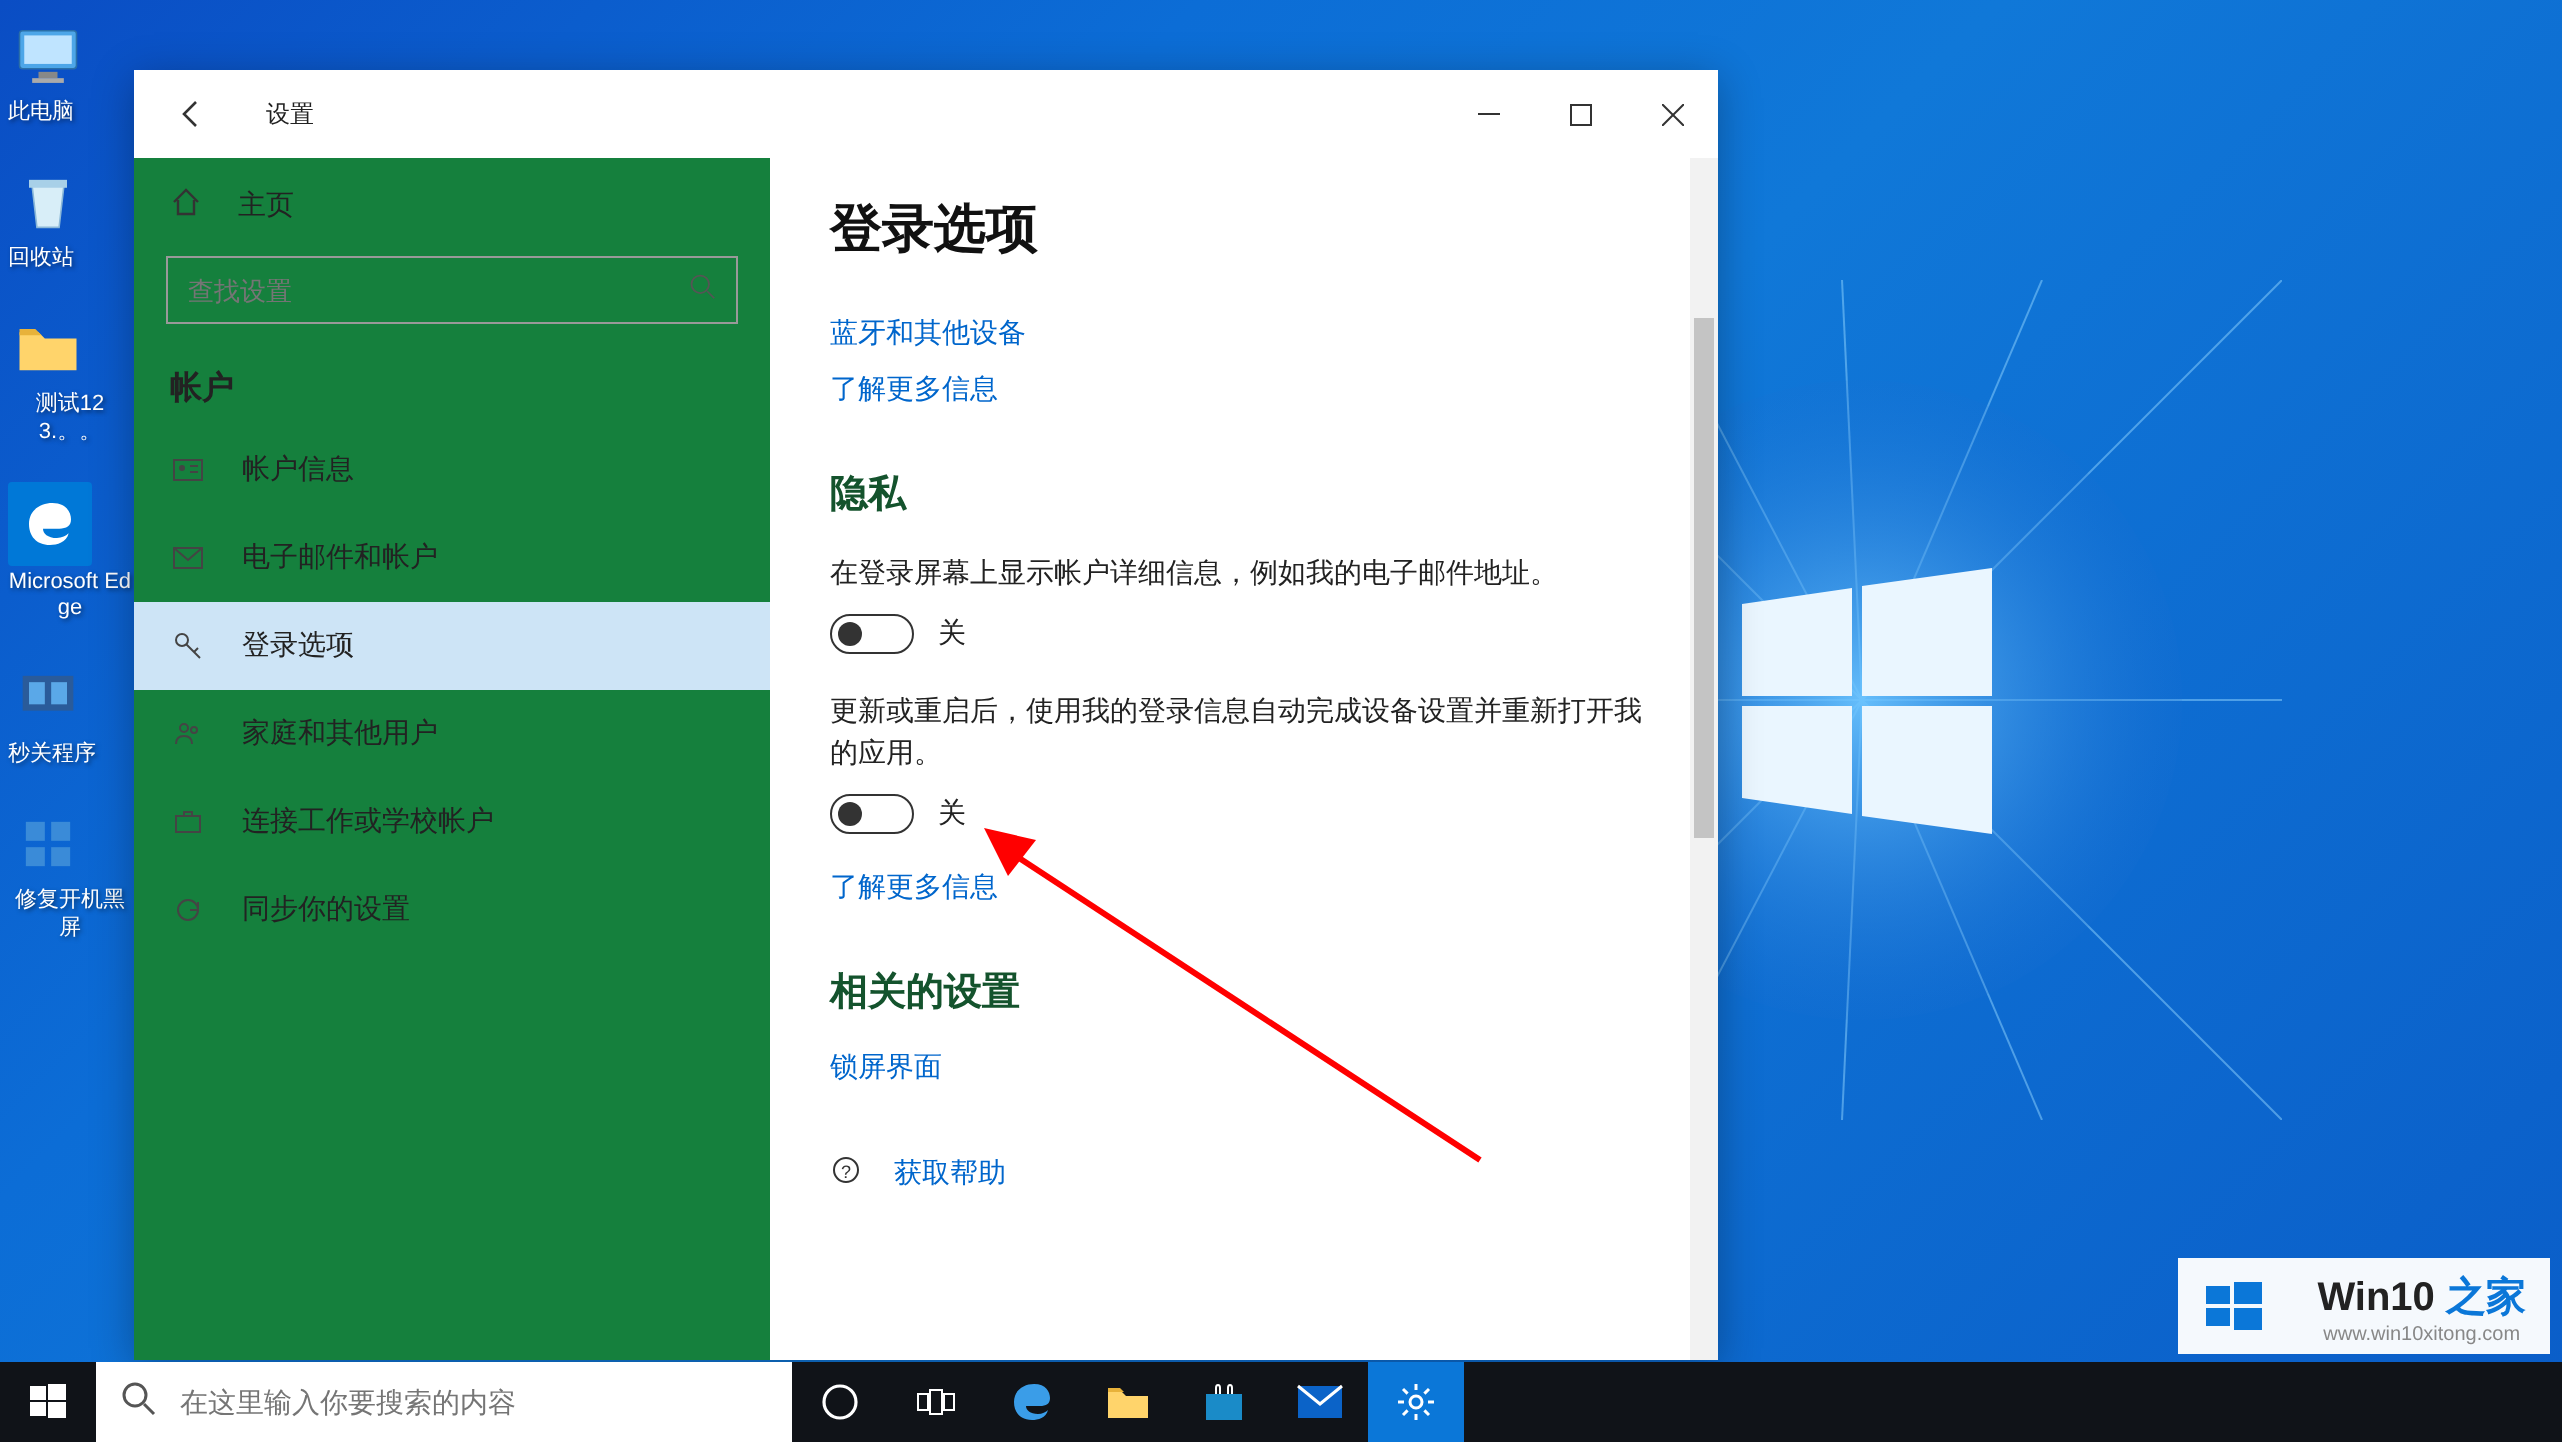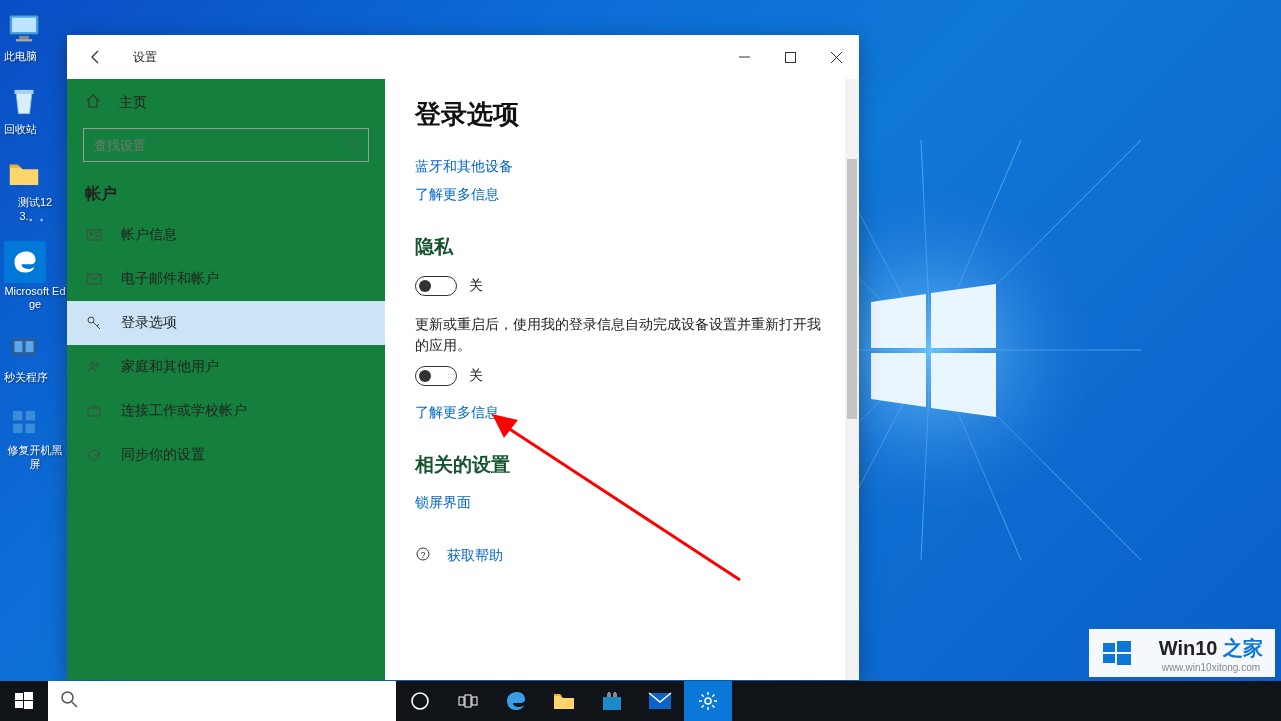--- a/index.html
+++ b/index.html
@@ -268,20 +268,21 @@
 
     <div class="content">
       <div class="scrollbar-track">
           <div class="scrollbar-thumb"></div>
         </div>
       <h1>登录选项</h1>
       <a class="link">蓝牙和其他设备</a>
       <a class="link">了解更多信息</a>
 
       <div class="section-h">隐私</div>
+      <div class="desc">在登录屏幕上显示帐户详细信息，例如我的电子邮件地址。</div>
       <div class="toggle-row">
         <div class="toggle">
             <div class="knob"></div>
           </div>
         <span class="toggle-label">关</span>
       </div>
       <div class="desc">更新或重启后，使用我的登录信息自动完成设备设置并重新打开我的应用。</div>
       <div class="toggle-row">
         <div class="toggle">
             <div class="knob"></div>
@@ -334,20 +335,21 @@
           <rect x="0" y="9" width="8" height="7"></rect>
           <rect x="9" y="9" width="9" height="8"></rect>
         </g>
       </svg>
   </div>
   <div class="task-search">
     <span><svg width="18" height="18" viewBox="0 0 18 18">
           <circle cx="7.5" cy="7.5" r="5.5" stroke="#555" stroke-width="1.5" fill="none"></circle>
           <line x1="12" y1="12" x2="17" y2="17" stroke="#555" stroke-width="1.5"></line>
         </svg></span>
+    <input placeholder="在这里输入你要搜索的内容" style="">
   </div>
   <div class="task-icons">
     <div>
         <svg width="20" height="20" viewBox="0 0 20 20">
           <circle cx="10" cy="10" r="8" stroke="#fff" stroke-width="1.6" fill="none"></circle>
         </svg>
       </div>
     <div>
         <svg width="20" height="16" viewBox="0 0 20 16">
           <rect x="1" y="4" width="5" height="8" stroke="#fff" fill="none"></rect>

